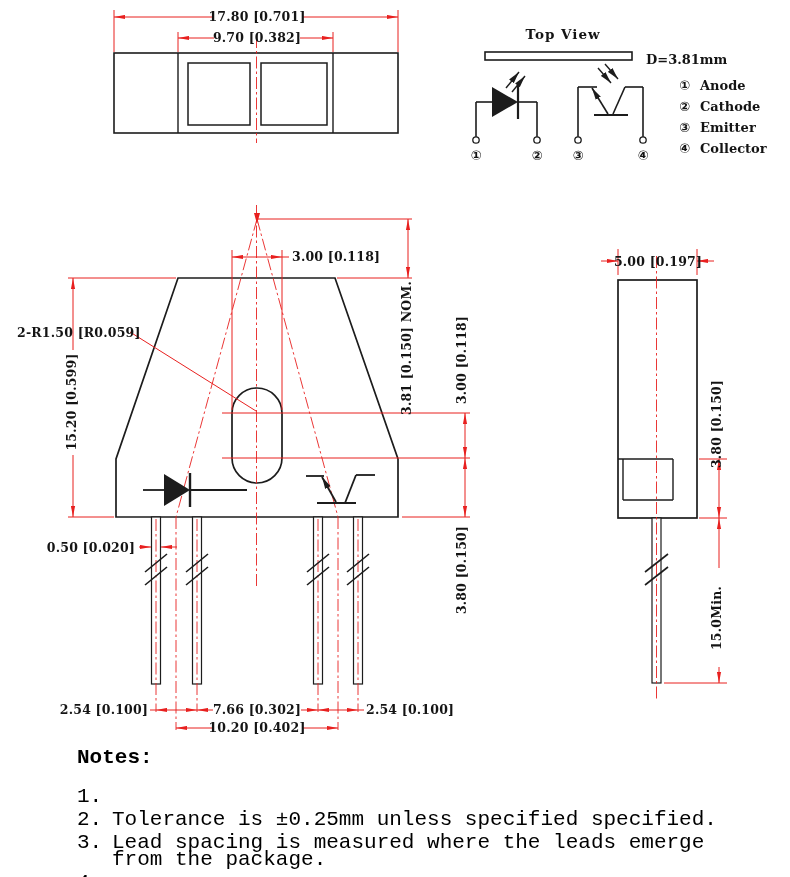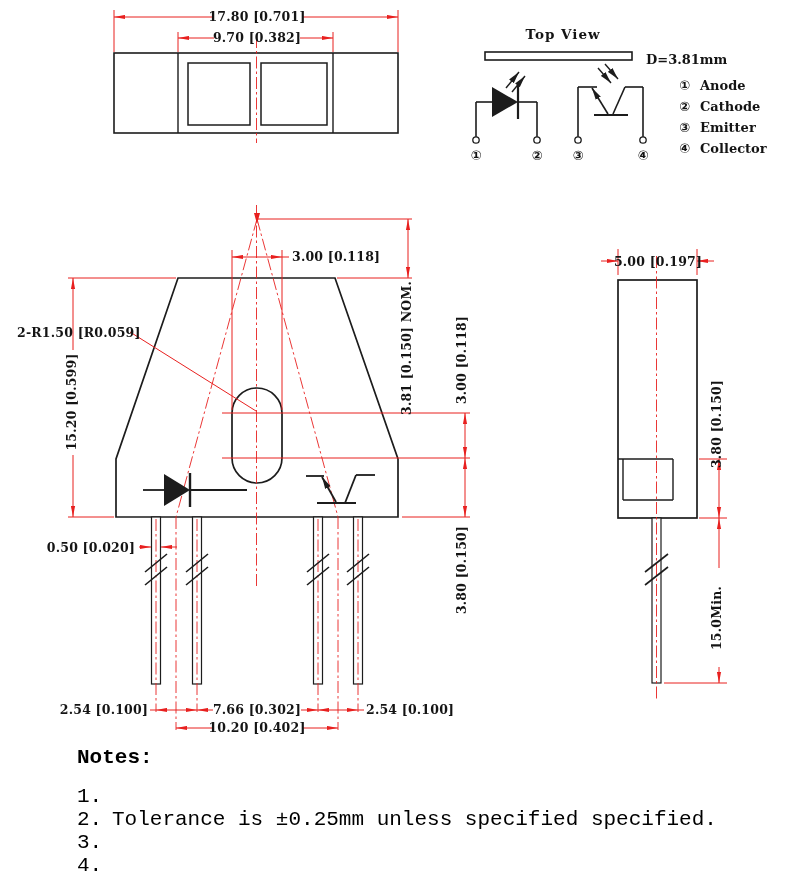--- a/index.html
+++ b/index.html
@@ -262,19 +262,20 @@
     <p class="notes-title">Notes:</p>
     <div class="note-item">
       <span class="note-num">1.</span>
     </div>
     <div class="note-item">
       <span class="note-num">2.</span>
       <span class="note-text">Tolerance is ±0.25mm unless specified specified.</span>
     </div>
     <div class="note-item">
       <span class="note-num">3.</span>
+      <span class="note-text">Lead spacing is measured where the leads emerge from the package.</span>
     </div>
     <div class="note-item">
       <span class="note-num">4.</span>
     </div>
   </div>
 
 </div>
 
 </body></html>

